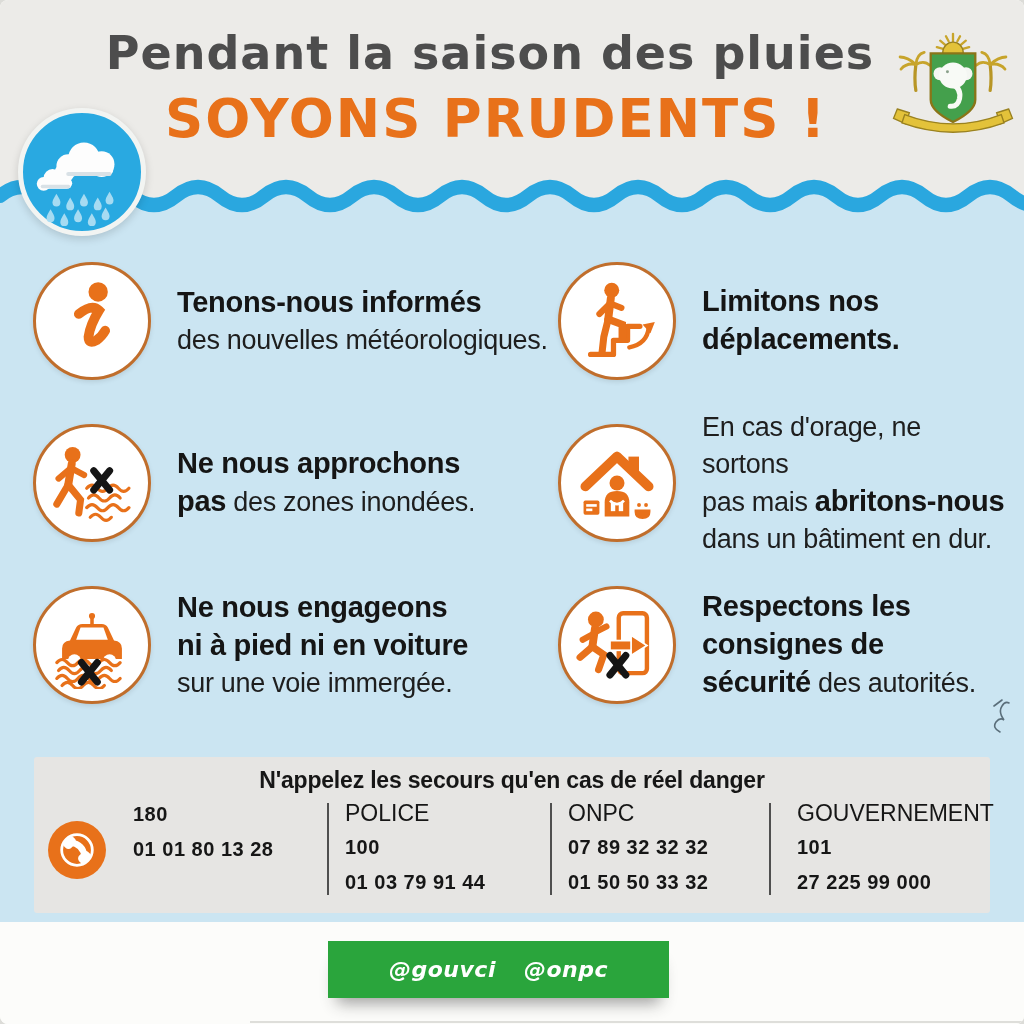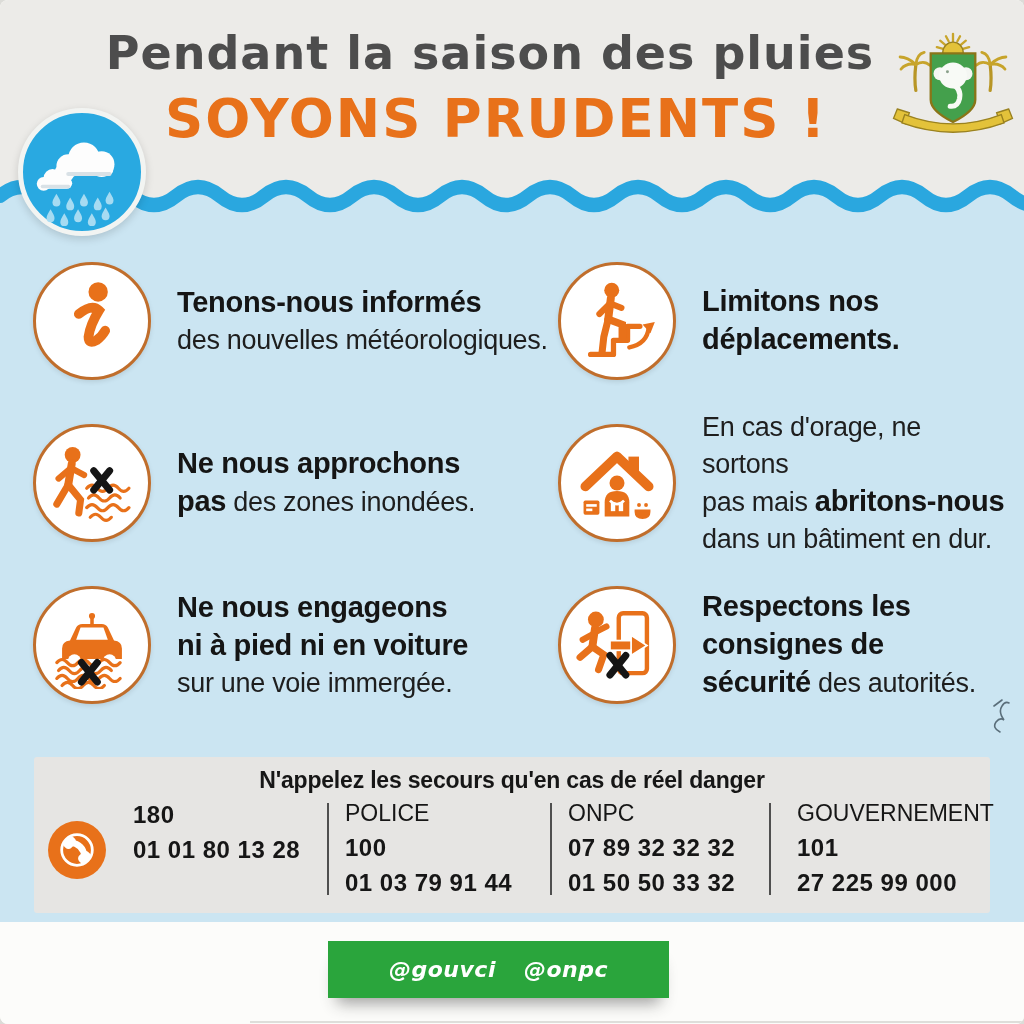--- a/index.html
+++ b/index.html
@@ -55,21 +55,21 @@
   .panel-title{
     position:absolute;left:0;top:10px;width:100%;text-align:center;
     font-weight:bold;font-size:23px;color:#161616;letter-spacing:-0.2px;
   }
   .phone-badge{
     position:absolute;left:14px;top:64px;width:58px;height:58px;border-radius:50%;
     background:#E8711A;display:flex;align-items:center;justify-content:center;
   }
   .contact{position:absolute;top:40px;color:#161616;}
   .contact .c-label{font-size:23px;font-weight:normal;line-height:33px;}
-  .contact .c-num{font-size:24px;font-weight:bold;line-height:35px;letter-spacing:.5px;}
+  .contact .c-num{font-size:20px;font-weight:bold;line-height:35px;letter-spacing:.5px;}
   .divider{position:absolute;top:46px;width:2px;height:92px;background:#4F4F4F;}
   
   .footer{position:absolute;left:0;top:922px;width:1024px;height:102px;background:#FCFCFA;}
   .handle-banner{
     position:absolute;left:328px;top:19px;width:341px;height:57px;background:#2AA53C;
     display:flex;align-items:center;justify-content:center;gap:28px;
     box-shadow:0 14px 16px -9px rgba(40,40,40,.45);
   }
   .handle{
     color:#fff;font-weight:bold;font-style:italic;font-size:22px;letter-spacing:.5px;

